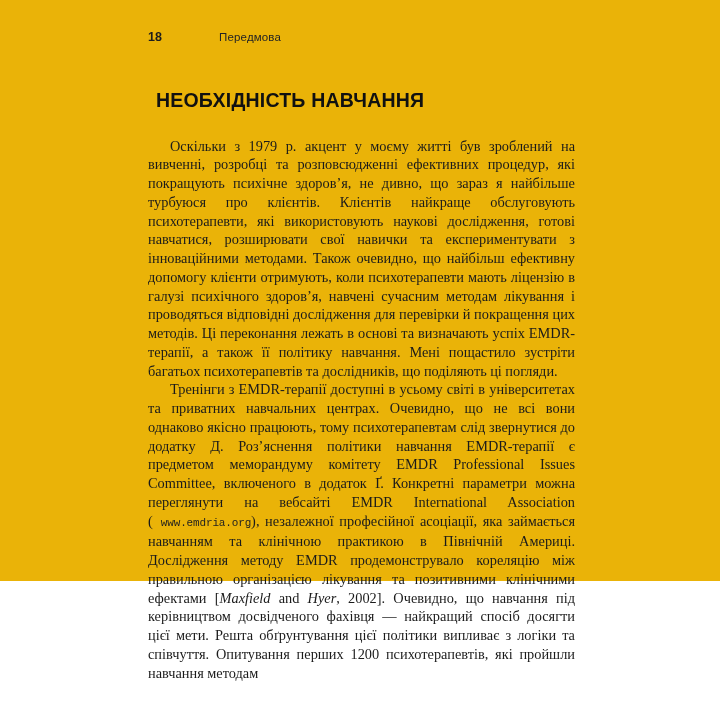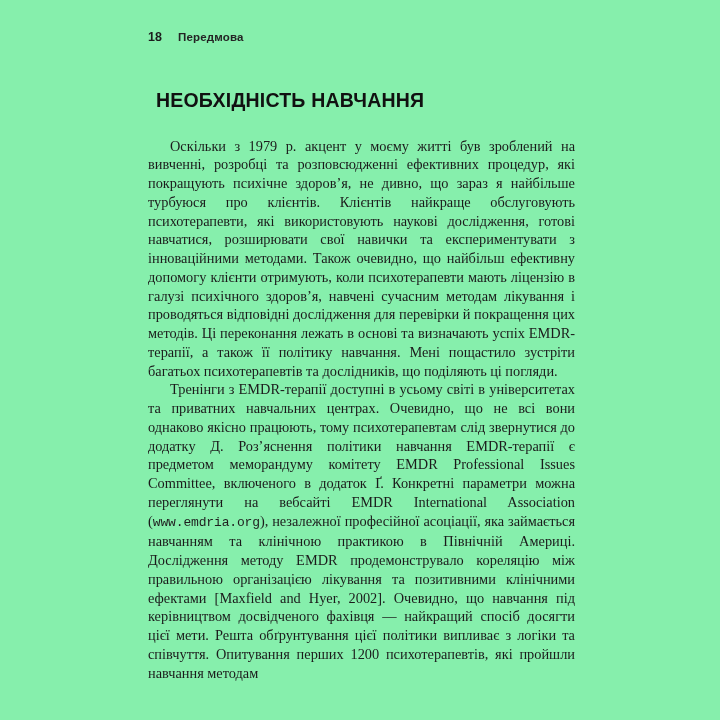--- a/index.html
+++ b/index.html
@@ -13,23 +13,23 @@
     background: #ffffff;
     font-family: "Liberation Serif", "DejaVu Serif", serif;
     color: #1b1b1b;
     overflow: hidden;
     -webkit-font-smoothing: antialiased;
   }
 
   .page {
     position: relative;
     width: 720px;
-    height: 720px;
+    height: 581px;
     box-sizing: border-box;
-    background: #86efac;
+    background: #eab308;
   }
 
   
   .running-head {
     position: absolute;
     left: 148px;
     top: 30px;
     width: 427px;
     height: 16px;
     display: flex;
@@ -38,23 +38,24 @@
     color: #1d1d1d;
   }
   .folio {
     font-size: 12.5px;
     font-weight: 700;
     letter-spacing: 0.1px;
     margin-right: 16px;
   }
   .running-title {
     font-size: 11.5px;
-    font-weight: 700;
+    font-weight: 400;
     letter-spacing: 0.15px;
     color: #242424;
+    margin-left: 41px;
   }
 
   
   .textblock {
     position: absolute;
     left: 148px;
     top: 58px;
     width: 427px;
   }
 
@@ -86,25 +87,27 @@
     letter-spacing: 0.2px;
     color: #111111;
     line-height: 1;
     padding-top: 25px;
     padding-bottom: 18px;
   }
 
   
   .mono {
     font-family: "Liberation Mono", "DejaVu Sans Mono", monospace;
-    font-size: 13px;
+    font-size: 11px;
     letter-spacing: -0.15px;
     color: #1f1f1f;
+    margin-left: 8px;
   }
   .ital {
+    font-style: italic;
   }
 </style>
 </head>
 <body>
 
 <div class="page">
 
   <div class="running-head">
     <span class="folio">18</span>
     <span class="running-title">Передмова</span>

